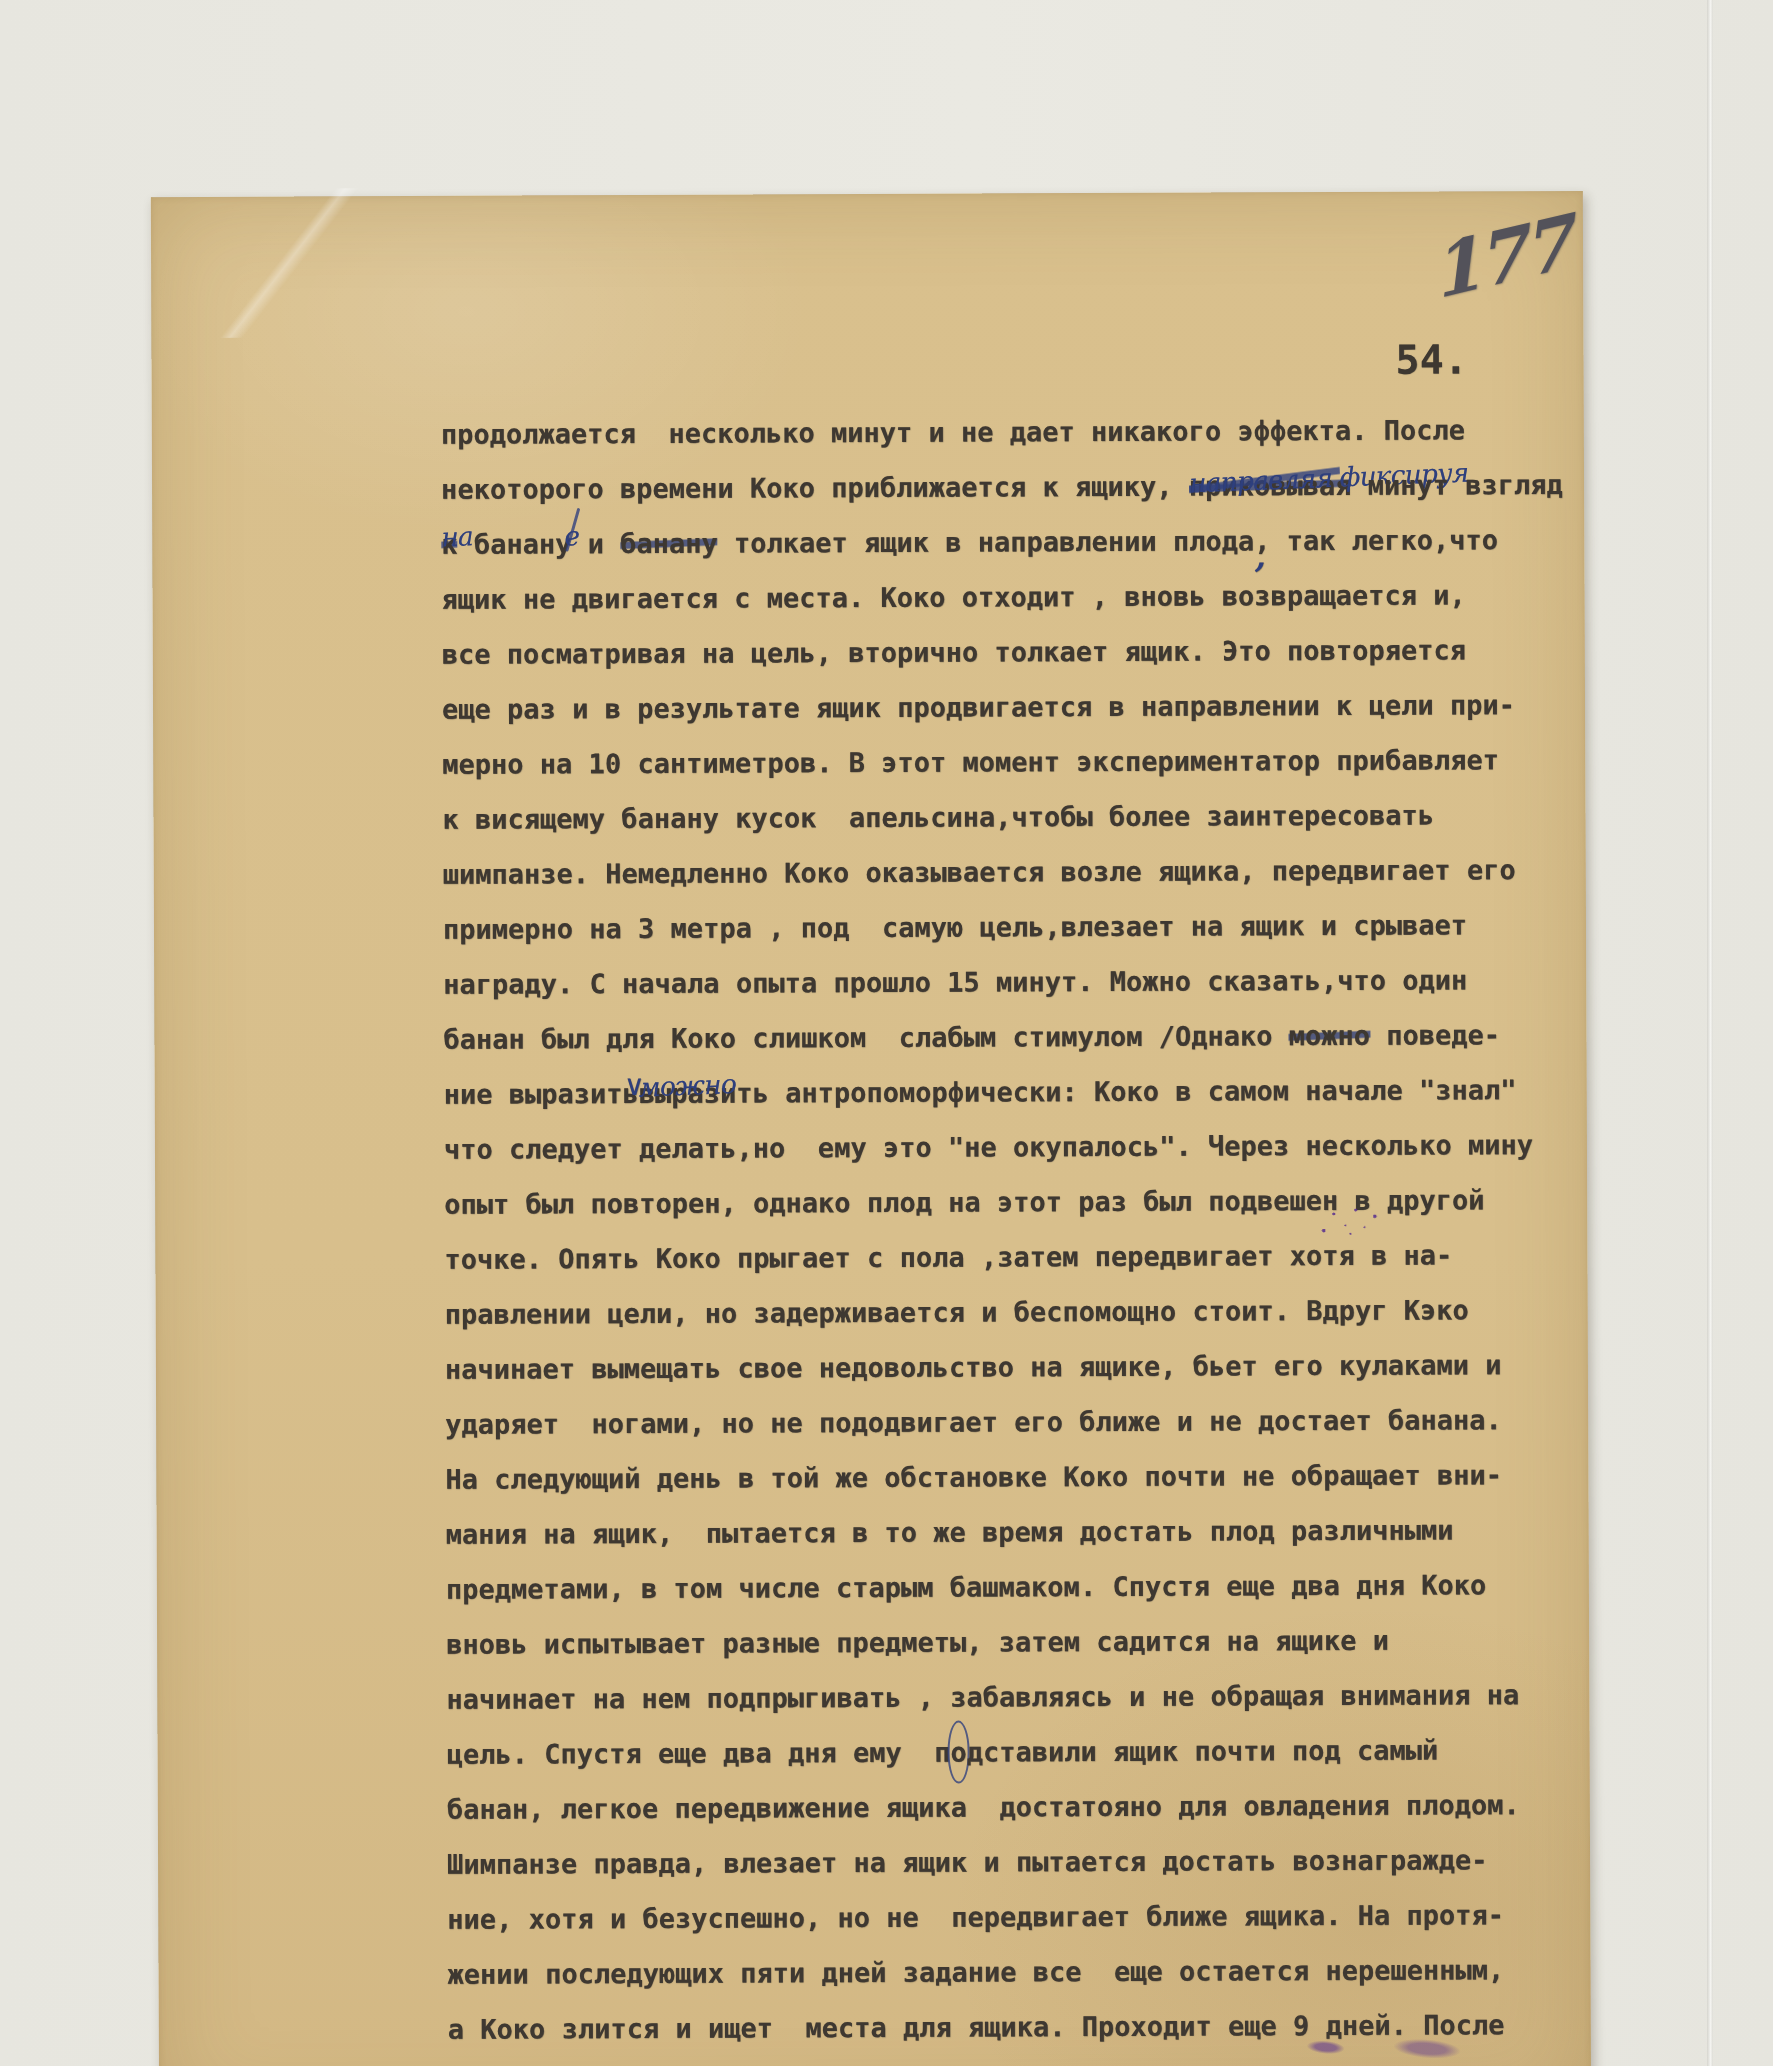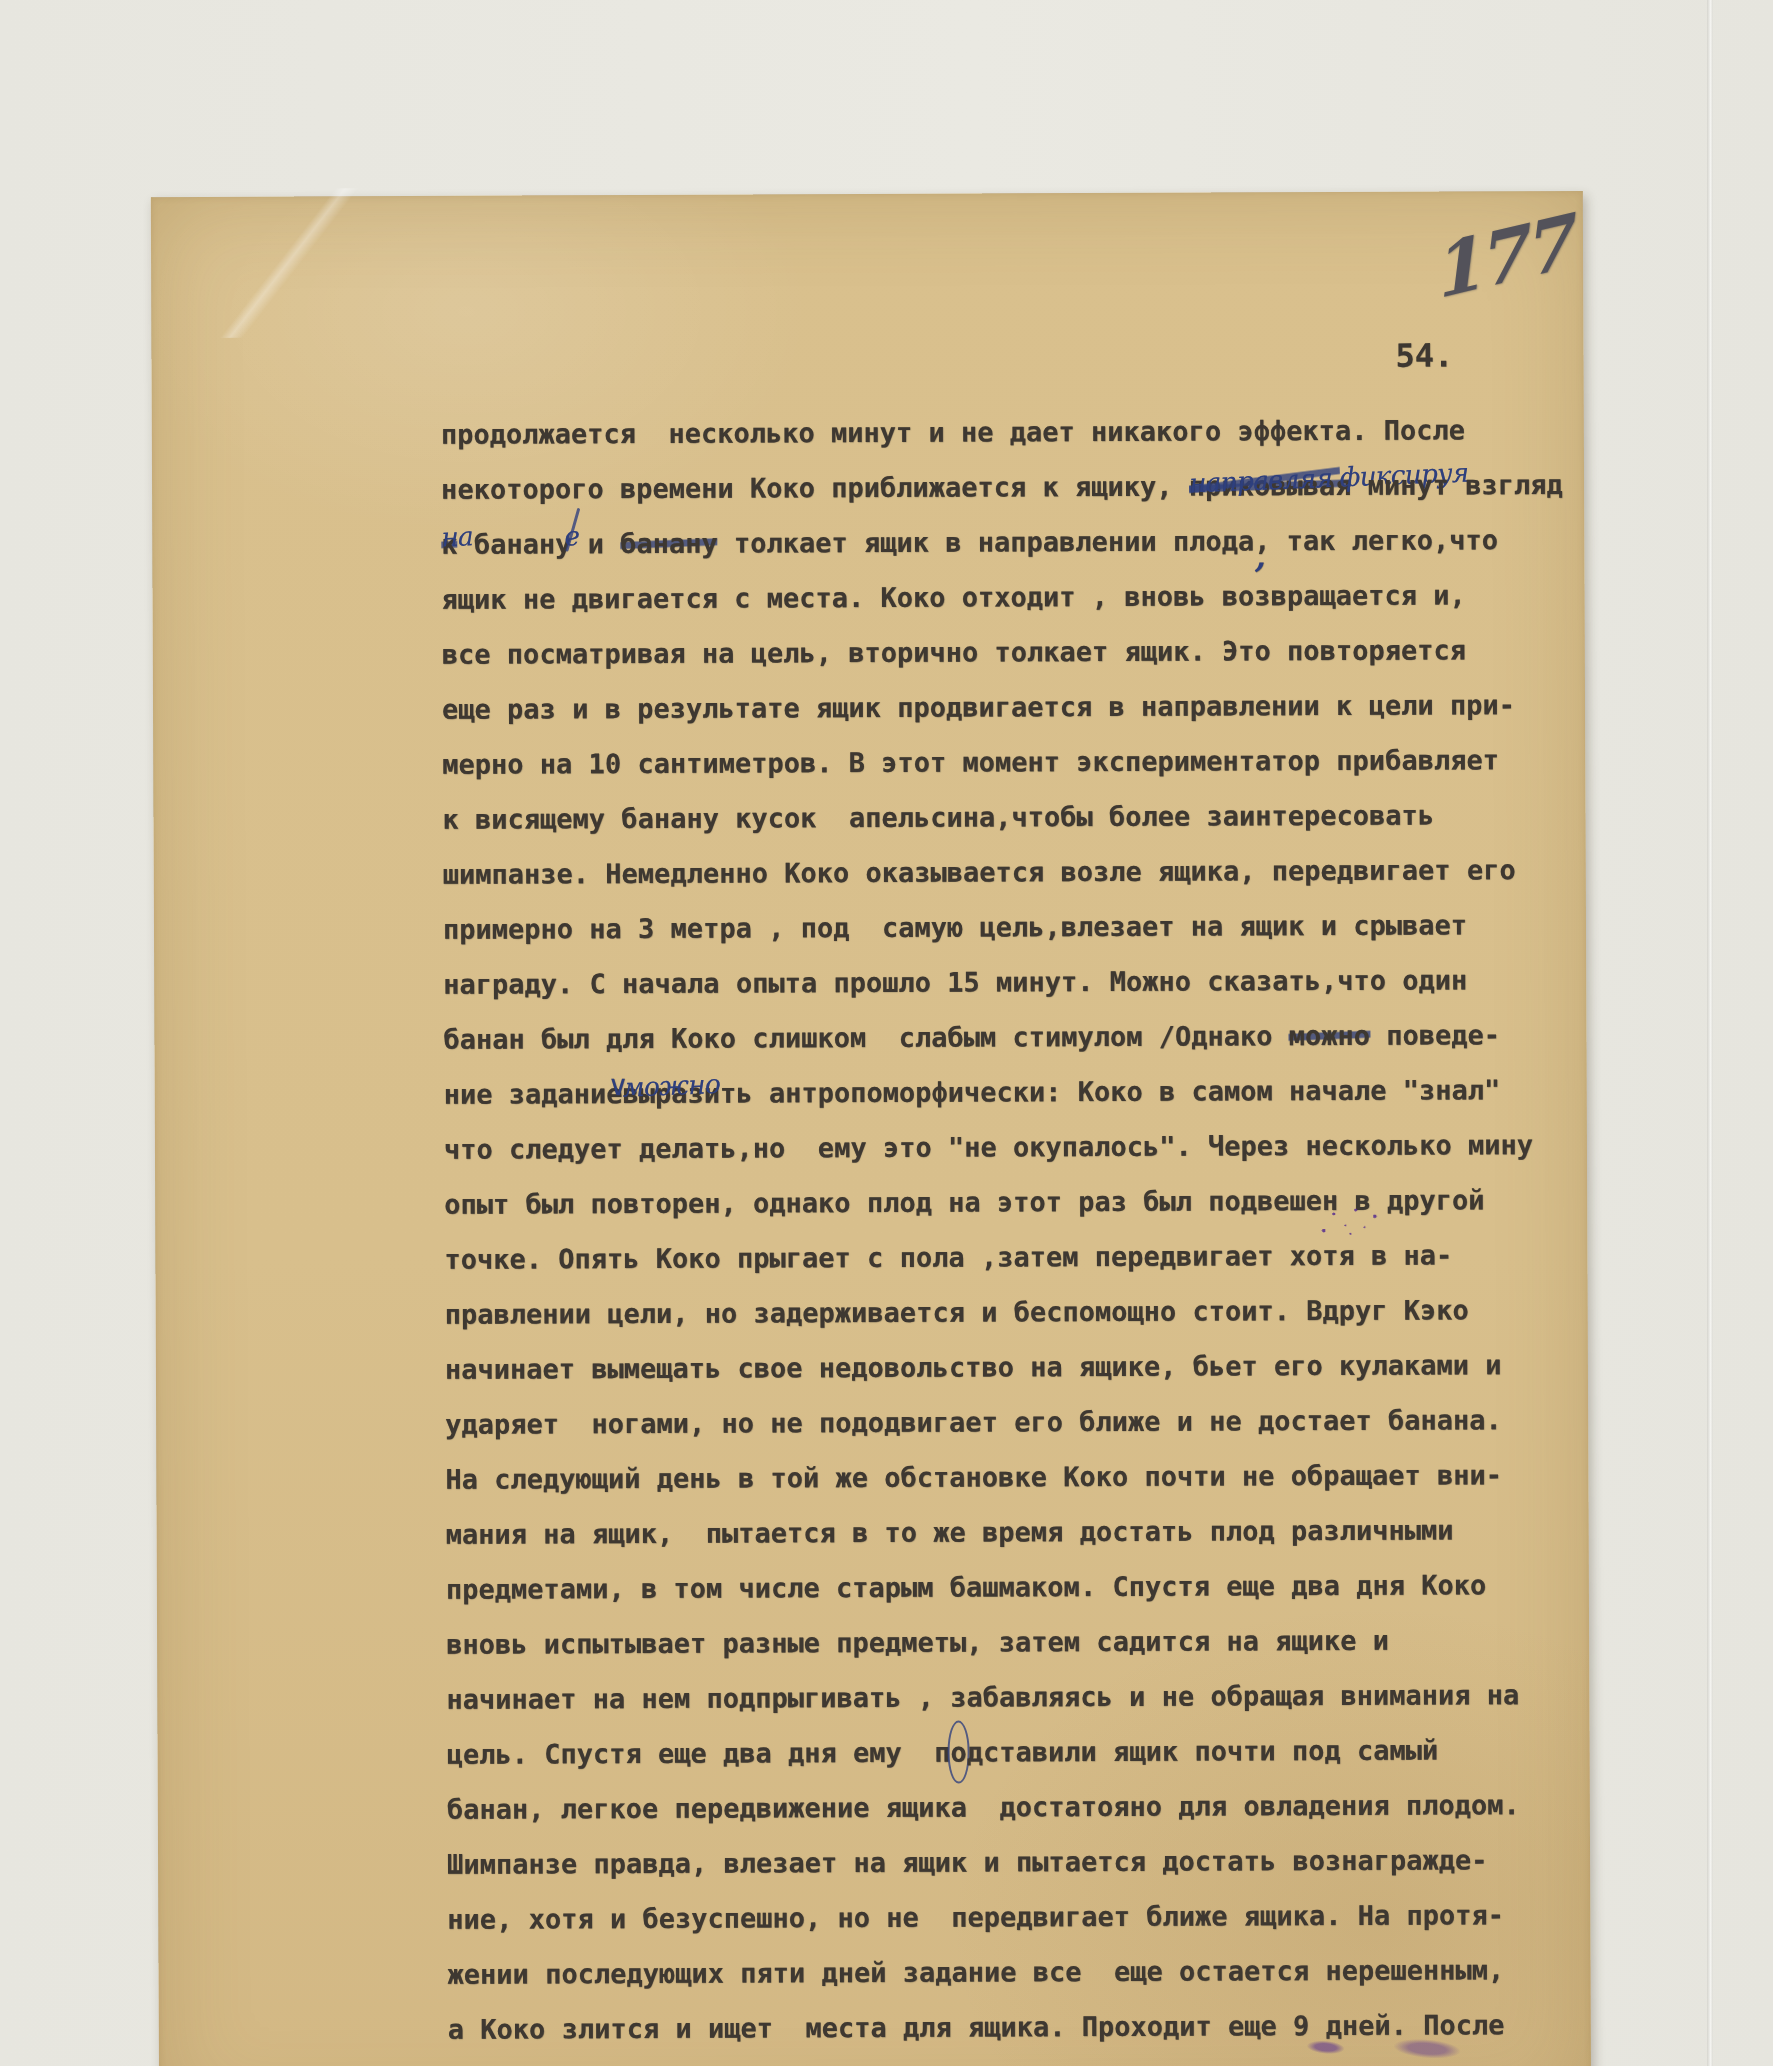--- a/index.html
+++ b/index.html
@@ -42,21 +42,21 @@
   .hw-number{
     position:absolute;left:1285px;top:29px;
     font-family:"DejaVu Serif","Liberation Serif",serif;
     font-style:italic;font-weight:bold;font-size:72px;line-height:1;
     color:var(--pencil);transform:rotate(-13deg) skewX(-10deg);
     text-shadow:0.8px 0.8px 1.7px rgba(60,60,70,.45);
     letter-spacing:-3.3px;
   }
   .typed-number{
     position:absolute;left:1244px;top:145px;
-    font-size:32px;font-weight:700;color:var(--type-ink);
+    font-size:40px;font-weight:700;color:var(--type-ink);
     text-shadow:0.4px 0.4px 0.8px rgba(62,56,49,.55);
   }
   .text-block{
     position:absolute;left:289px;top:211px;width:1149px;
     font-size:27px;font-weight:700;color:var(--type-ink);
     text-shadow:0.4px 0.4px 0.8px rgba(62,56,49,.5), -0.2px 0 0.4px rgba(62,56,49,.25);
   }
   .line{white-space:pre;line-height:55px;height:55px;}
   .seg{position:relative;display:inline-block;}
   .strike{
@@ -134,21 +134,21 @@
         <div class="line"><span class="seg strike">к<span class="hw"><span>на</span></span></span><span class="seg slash"> банану<span class="hw hw-right"><span>е</span></span></span><span class="seg"> и </span><span class="seg strike">банану</span><span class="seg"> толкает ящик в направлении плода</span><span class="seg inkcomma">,</span><span class="seg"> так легко,что</span></div>
         <div class="line"><span class="seg">ящик не двигается с места. Коко отходит , вновь возвращается и,</span></div>
         <div class="line"><span class="seg">все посматривая на цель, вторично толкает ящик. Это повторяется</span></div>
         <div class="line"><span class="seg">еще раз и в результате ящик продвигается в направлении к цели при-</span></div>
         <div class="line"><span class="seg">мерно на 10 сантиметров. В этот момент экспериментатор прибавляет</span></div>
         <div class="line"><span class="seg">к висящему банану кусок  апельсина,чтобы более заинтересовать</span></div>
         <div class="line"><span class="seg">шимпанзе. Немедленно Коко оказывается возле ящика, передвигает его</span></div>
         <div class="line"><span class="seg">примерно на 3 метра , под  самую цель,влезает на ящик и срывает</span></div>
         <div class="line"><span class="seg">награду. С начала опыта прошло 15 минут. Можно сказать,что один</span></div>
         <div class="line"><span class="seg">банан был для Коко слишком  слабым стимулом /Однако </span><span class="seg strike">можно</span><span class="seg"> поведе-</span></div>
-        <div class="line"><span class="seg">ние задание</span><span class="seg caret">выразить<span class="hw"><span>можно</span></span></span><span class="seg"> антропоморфически: Коко в самом начале "знал"</span></div>
+        <div class="line"><span class="seg">ние выразить</span><span class="seg caret">выразить<span class="hw"><span>можно</span></span></span><span class="seg"> антропоморфически: Коко в самом начале "знал"</span></div>
         <div class="line"><span class="seg">что следует делать,но  ему это "не окупалось". Через несколько мину</span></div>
         <div class="line"><span class="seg">опыт был повторен, однако плод на этот раз был подвешен в другой</span></div>
         <div class="line"><span class="seg">точке. Опять Коко прыгает с пола ,затем передвигает </span><span class="seg specks">хотя в</span><span class="seg"> на-</span></div>
         <div class="line"><span class="seg">правлении цели, но задерживается и беспомощно стоит. Вдруг Кэко</span></div>
         <div class="line"><span class="seg">начинает вымещать свое недовольство на ящике, бьет его кулаками и</span></div>
         <div class="line"><span class="seg">ударяет  ногами, но не пододвигает его ближе и не достает банана.</span></div>
         <div class="line"><span class="seg">На следующий день в той же обстановке Коко почти не обращает вни-</span></div>
         <div class="line"><span class="seg">мания на ящик,  пытается в то же время достать плод различными</span></div>
         <div class="line"><span class="seg">предметами, в том числе старым башмаком. Спустя еще два дня Коко</span></div>
         <div class="line"><span class="seg">вновь испытывает разные предметы, затем садится на ящике и</span></div>

